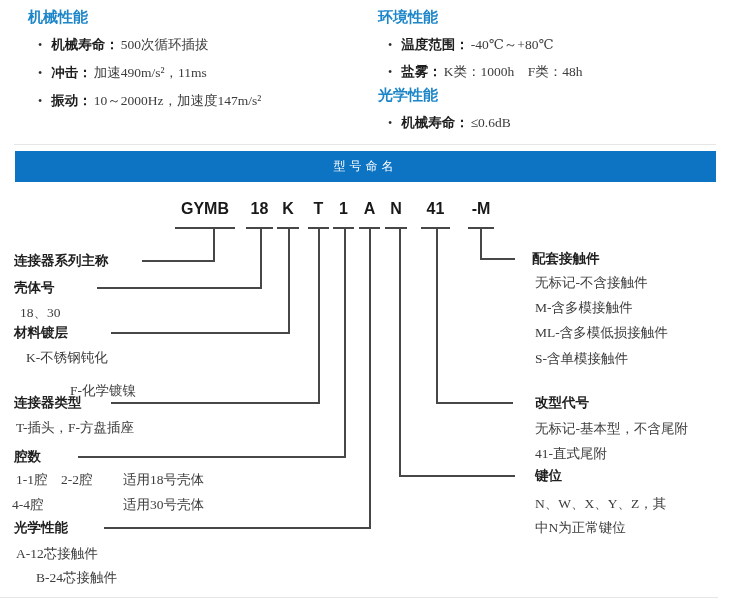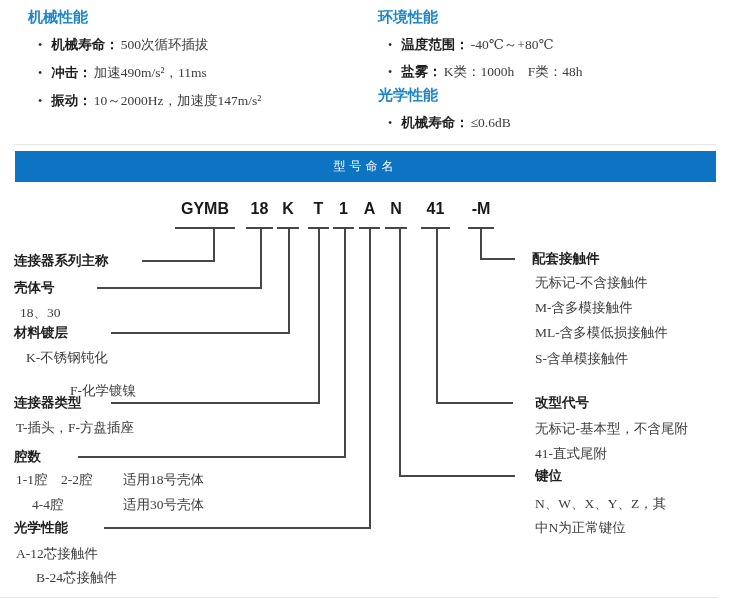--- a/index.html
+++ b/index.html
@@ -133,21 +133,21 @@
   <div class="abs lab" style="left:14px;top:324px;">材料镀层</div>
   <div class="abs sub" style="left:26px;top:349px;">K-不锈钢钝化</div>
   <div class="abs sub" style="left:26px;top:382px;margin-left:44px;">F-化学镀镍</div>
 
   <div class="abs lab" style="left:14px;top:394px;">连接器类型</div>
   <div class="abs sub" style="left:16px;top:419px;">T-插头，F-方盘插座</div>
 
   <div class="abs lab" style="left:14px;top:448px;">腔数</div>
   <div class="abs sub" style="left:16px;top:471px;">1-1腔　2-2腔</div>
   <div class="abs sub" style="left:123px;top:471px;">适用18号壳体</div>
-  <div class="abs sub" style="left:32px;top:496px;">4-4腔</div>
+  <div class="abs sub" style="left:12px;top:496px;">4-4腔</div>
   <div class="abs sub" style="left:123px;top:496px;">适用30号壳体</div>
 
   <div class="abs lab" style="left:14px;top:519px;">光学性能</div>
   <div class="abs sub" style="left:16px;top:545px;">A-12芯接触件</div>
   <div class="abs sub" style="left:16px;top:569px;margin-left:20px;">B-24芯接触件</div>
 
   <div class="abs lab" style="left:532px;top:250px;">配套接触件</div>
   <div class="abs sub" style="left:535px;top:274px;">无标记-不含接触件</div>
   <div class="abs sub" style="left:535px;top:299px;">M-含多模接触件</div>
   <div class="abs sub" style="left:535px;top:324px;">ML-含多模低损接触件</div>

